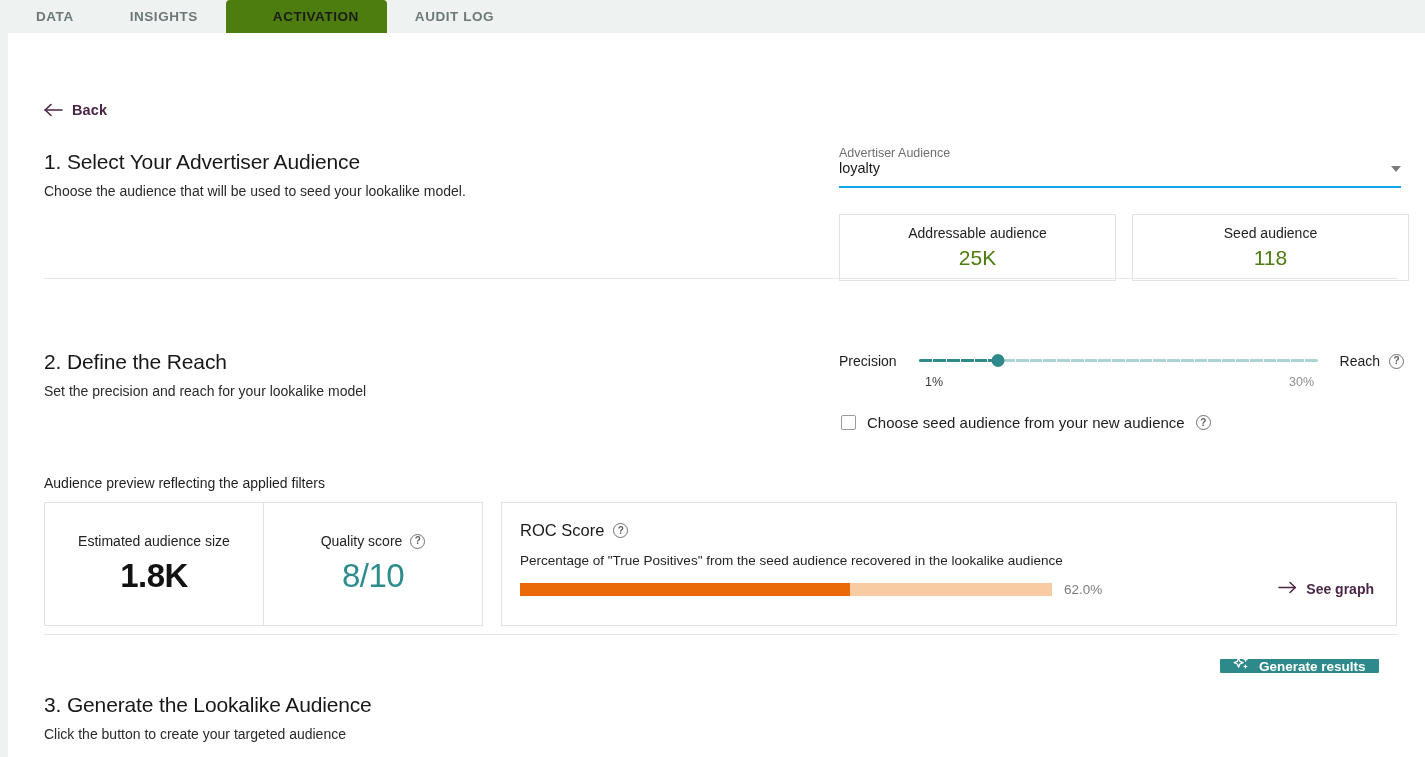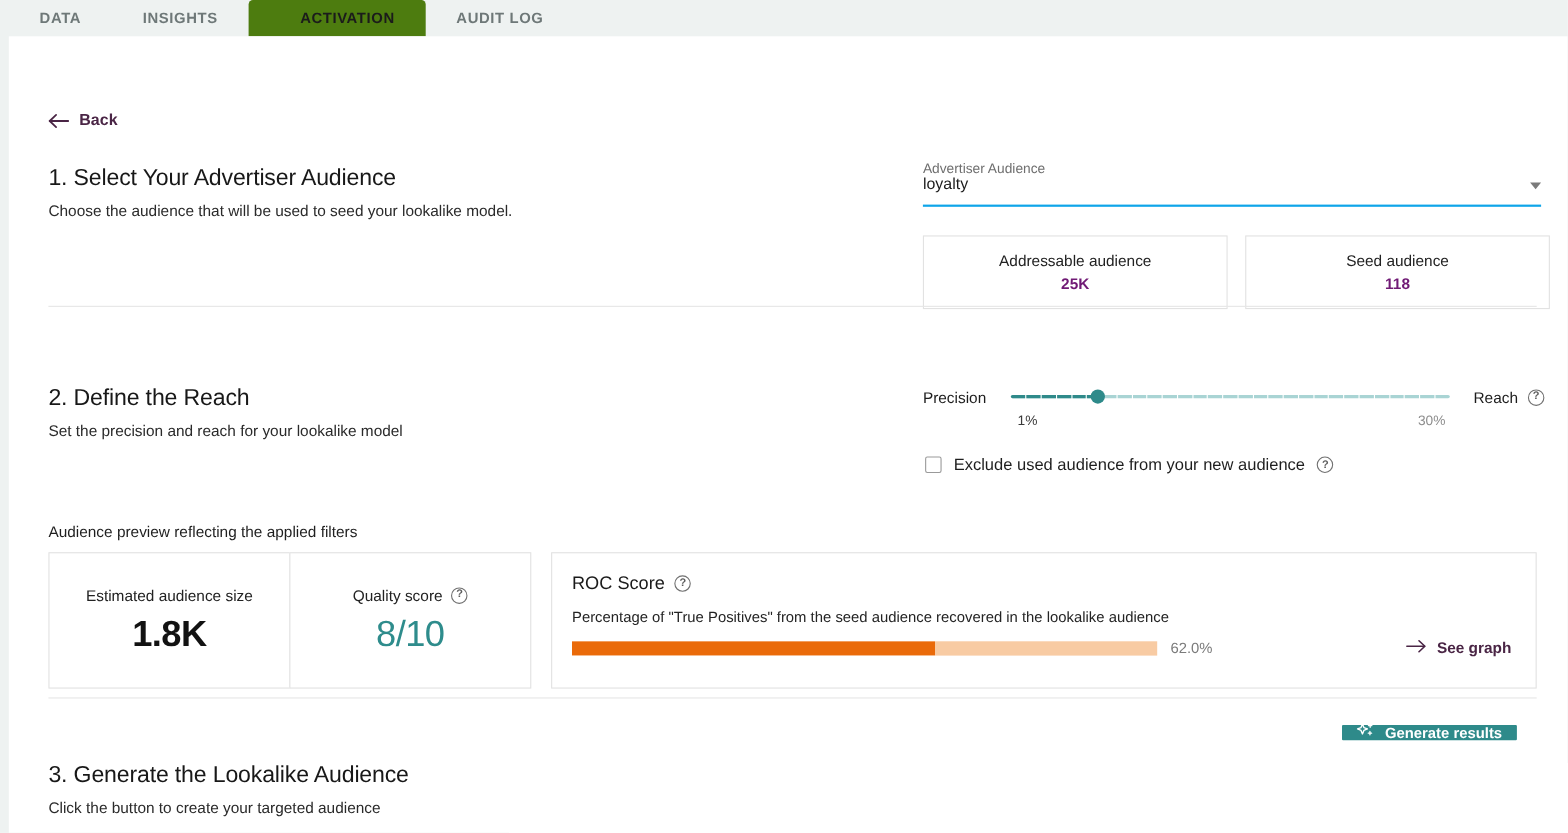--- a/index.html
+++ b/index.html
@@ -91,21 +91,21 @@
 
   .stat-row { position: absolute; top: 181px; left: 831px; width: 594px; display: flex; gap: 16px; }
   .stat-card {
     width: 277px; height: 67px;
     border: 1px solid #e2e2e2;
     display: flex; flex-direction: column;
     align-items: center; justify-content: center;
     gap: 5px; background: #fff;
   }
   .stat-label { font-size: 14px; color: #222; }
-  .stat-value { font-size: 14px; font-weight: 700; color: #701a75; }
+  .stat-value { font-size: 21px; font-weight: 400; color: #4d7c0f; }
 
   
   .divider {
     position: absolute; left: 36px; width: 1353px; height: 1px;
     background: #e6e6e6;
   }
   .d1 { top: 245px; }
   .d2 { top: 601px; }
 
   
@@ -315,21 +315,21 @@
     <span class="slider-end-label">Reach</span>
     <span class="help" style="margin-left:9px">?</span>
   </div>
   <div class="range-labels">
     <span class="range-min">1%</span>
     <span class="range-max">30%</span>
   </div>
 
   <div class="check-row">
     <div class="checkbox"></div>
-    <span class="check-label">Exclude used audience from your new audience</span>
+    <span class="check-label">Choose seed audience from your new audience</span>
     <span class="help">?</span>
   </div>
 
   <div class="preview-title">Audience preview reflecting the applied filters</div>
 
   <div class="preview-row">
     <div class="mini-card">
       <div class="mini-label">Estimated audience size</div>
       <div class="mini-value">1.8K</div>
     </div>

